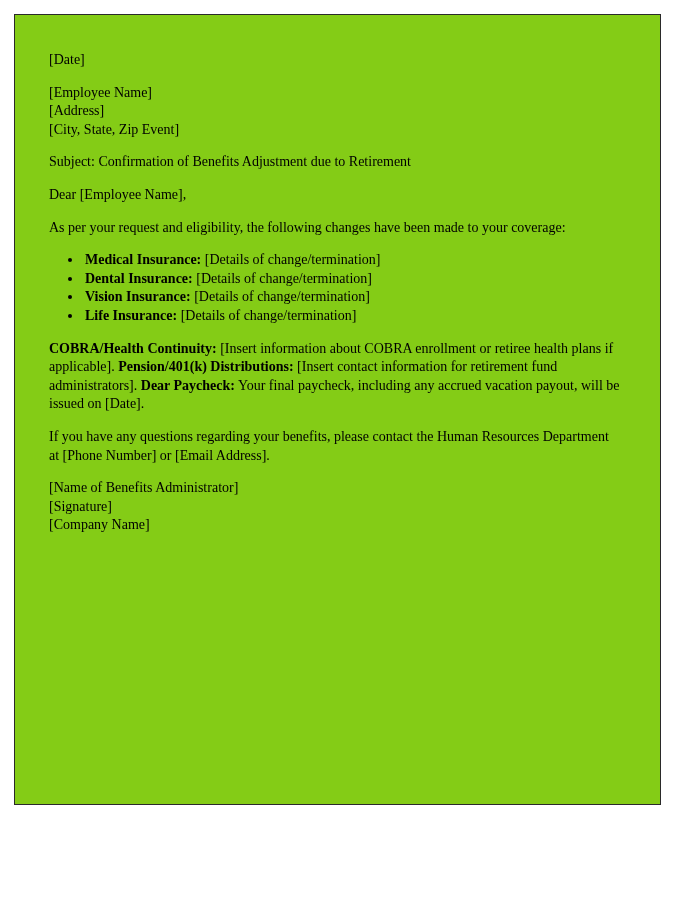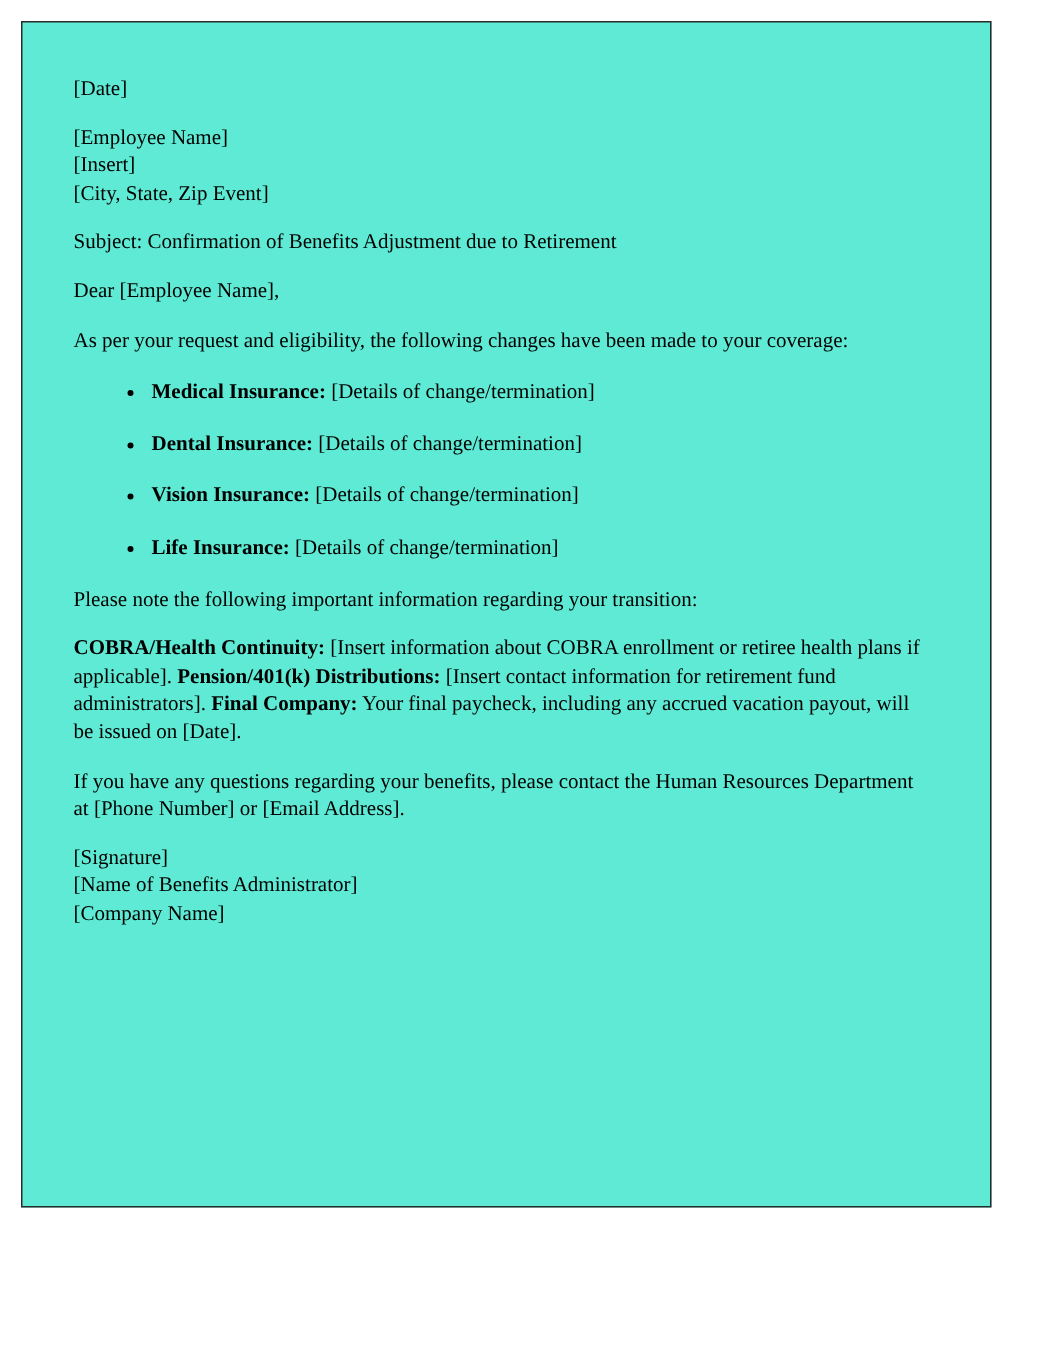--- a/index.html
+++ b/index.html
@@ -15,21 +15,21 @@
     color: #000000;
     overflow: hidden;
   }
 
   .letter {
     position: absolute;
     left: 14px;
     top: 14px;
     width: 647px;
     min-height: 791px;
-    background: #5eead4;
+    background: #84cc16;
     border: 1px solid #2a2a2a;
     padding: 36px 38px 34px 34px;
     font-size: 14px;
     line-height: 18.6px;
   }
 
   .para {
     margin-bottom: 14px;
   }
 
@@ -41,38 +41,38 @@
     display: block;
   }
 
   ul.coverage-list {
     margin: 0 0 14px 0;
     padding-left: 34px;
     list-style: disc outside;
   }
 
   ul.coverage-list li {
-    margin: 16px;
+    margin: 0;
     padding-left: 2px;
   }
 
   b, strong {
     font-weight: bold;
   }
 </style>
 </head>
 <body>
 
 <div class="letter">
 
   <p class="para">[Date]</p>
 
   <p class="para">
     <span class="line">[Employee Name]</span>
-    <span class="line">[Insert]</span>
+    <span class="line">[Address]</span>
     <span class="line">[City, State, Zip Event]</span>
   </p>
 
   <p class="para">Subject: Confirmation of Benefits Adjustment due to Retirement</p>
 
   <p class="para">Dear [Employee Name],</p>
 
 
   <p class="para">As per your request and eligibility, the following changes have been made to your coverage:</p>
 
@@ -88,31 +88,30 @@
     <li>
       <strong>Vision Insurance:</strong>
       <span>[Details of change/termination]</span>
     </li>
     <li>
       <strong>Life Insurance:</strong>
       <span>[Details of change/termination]</span>
     </li>
   </ul>
 
-  <p class="para">Please note the following important information regarding your transition:</p>
 
   <p class="para">
     <span><strong>COBRA/Health Continuity:</strong> <span>[Insert information about COBRA enrollment or retiree health plans if applicable].</span></span>
     <span><strong>Pension/401(k) Distributions:</strong> <span>[Insert contact information for retirement fund administrators].</span></span>
-    <span><strong>Final Company:</strong> <span>Your final paycheck, including any accrued vacation payout, will be issued on [Date].</span></span>
+    <span><strong>Dear Paycheck:</strong> <span>Your final paycheck, including any accrued vacation payout, will be issued on [Date].</span></span>
   </p>
 
   <p class="para">If you have any questions regarding your benefits, please contact the Human Resources Department at [Phone Number] or [Email Address].</p>
 
 
 
   <p class="para">
+    <span class="line">[Name of Benefits Administrator]</span>
     <span class="line">[Signature]</span>
-    <span class="line">[Name of Benefits Administrator]</span>
     <span class="line">[Company Name]</span>
   </p>
 
 </div>
 
 </body></html>

